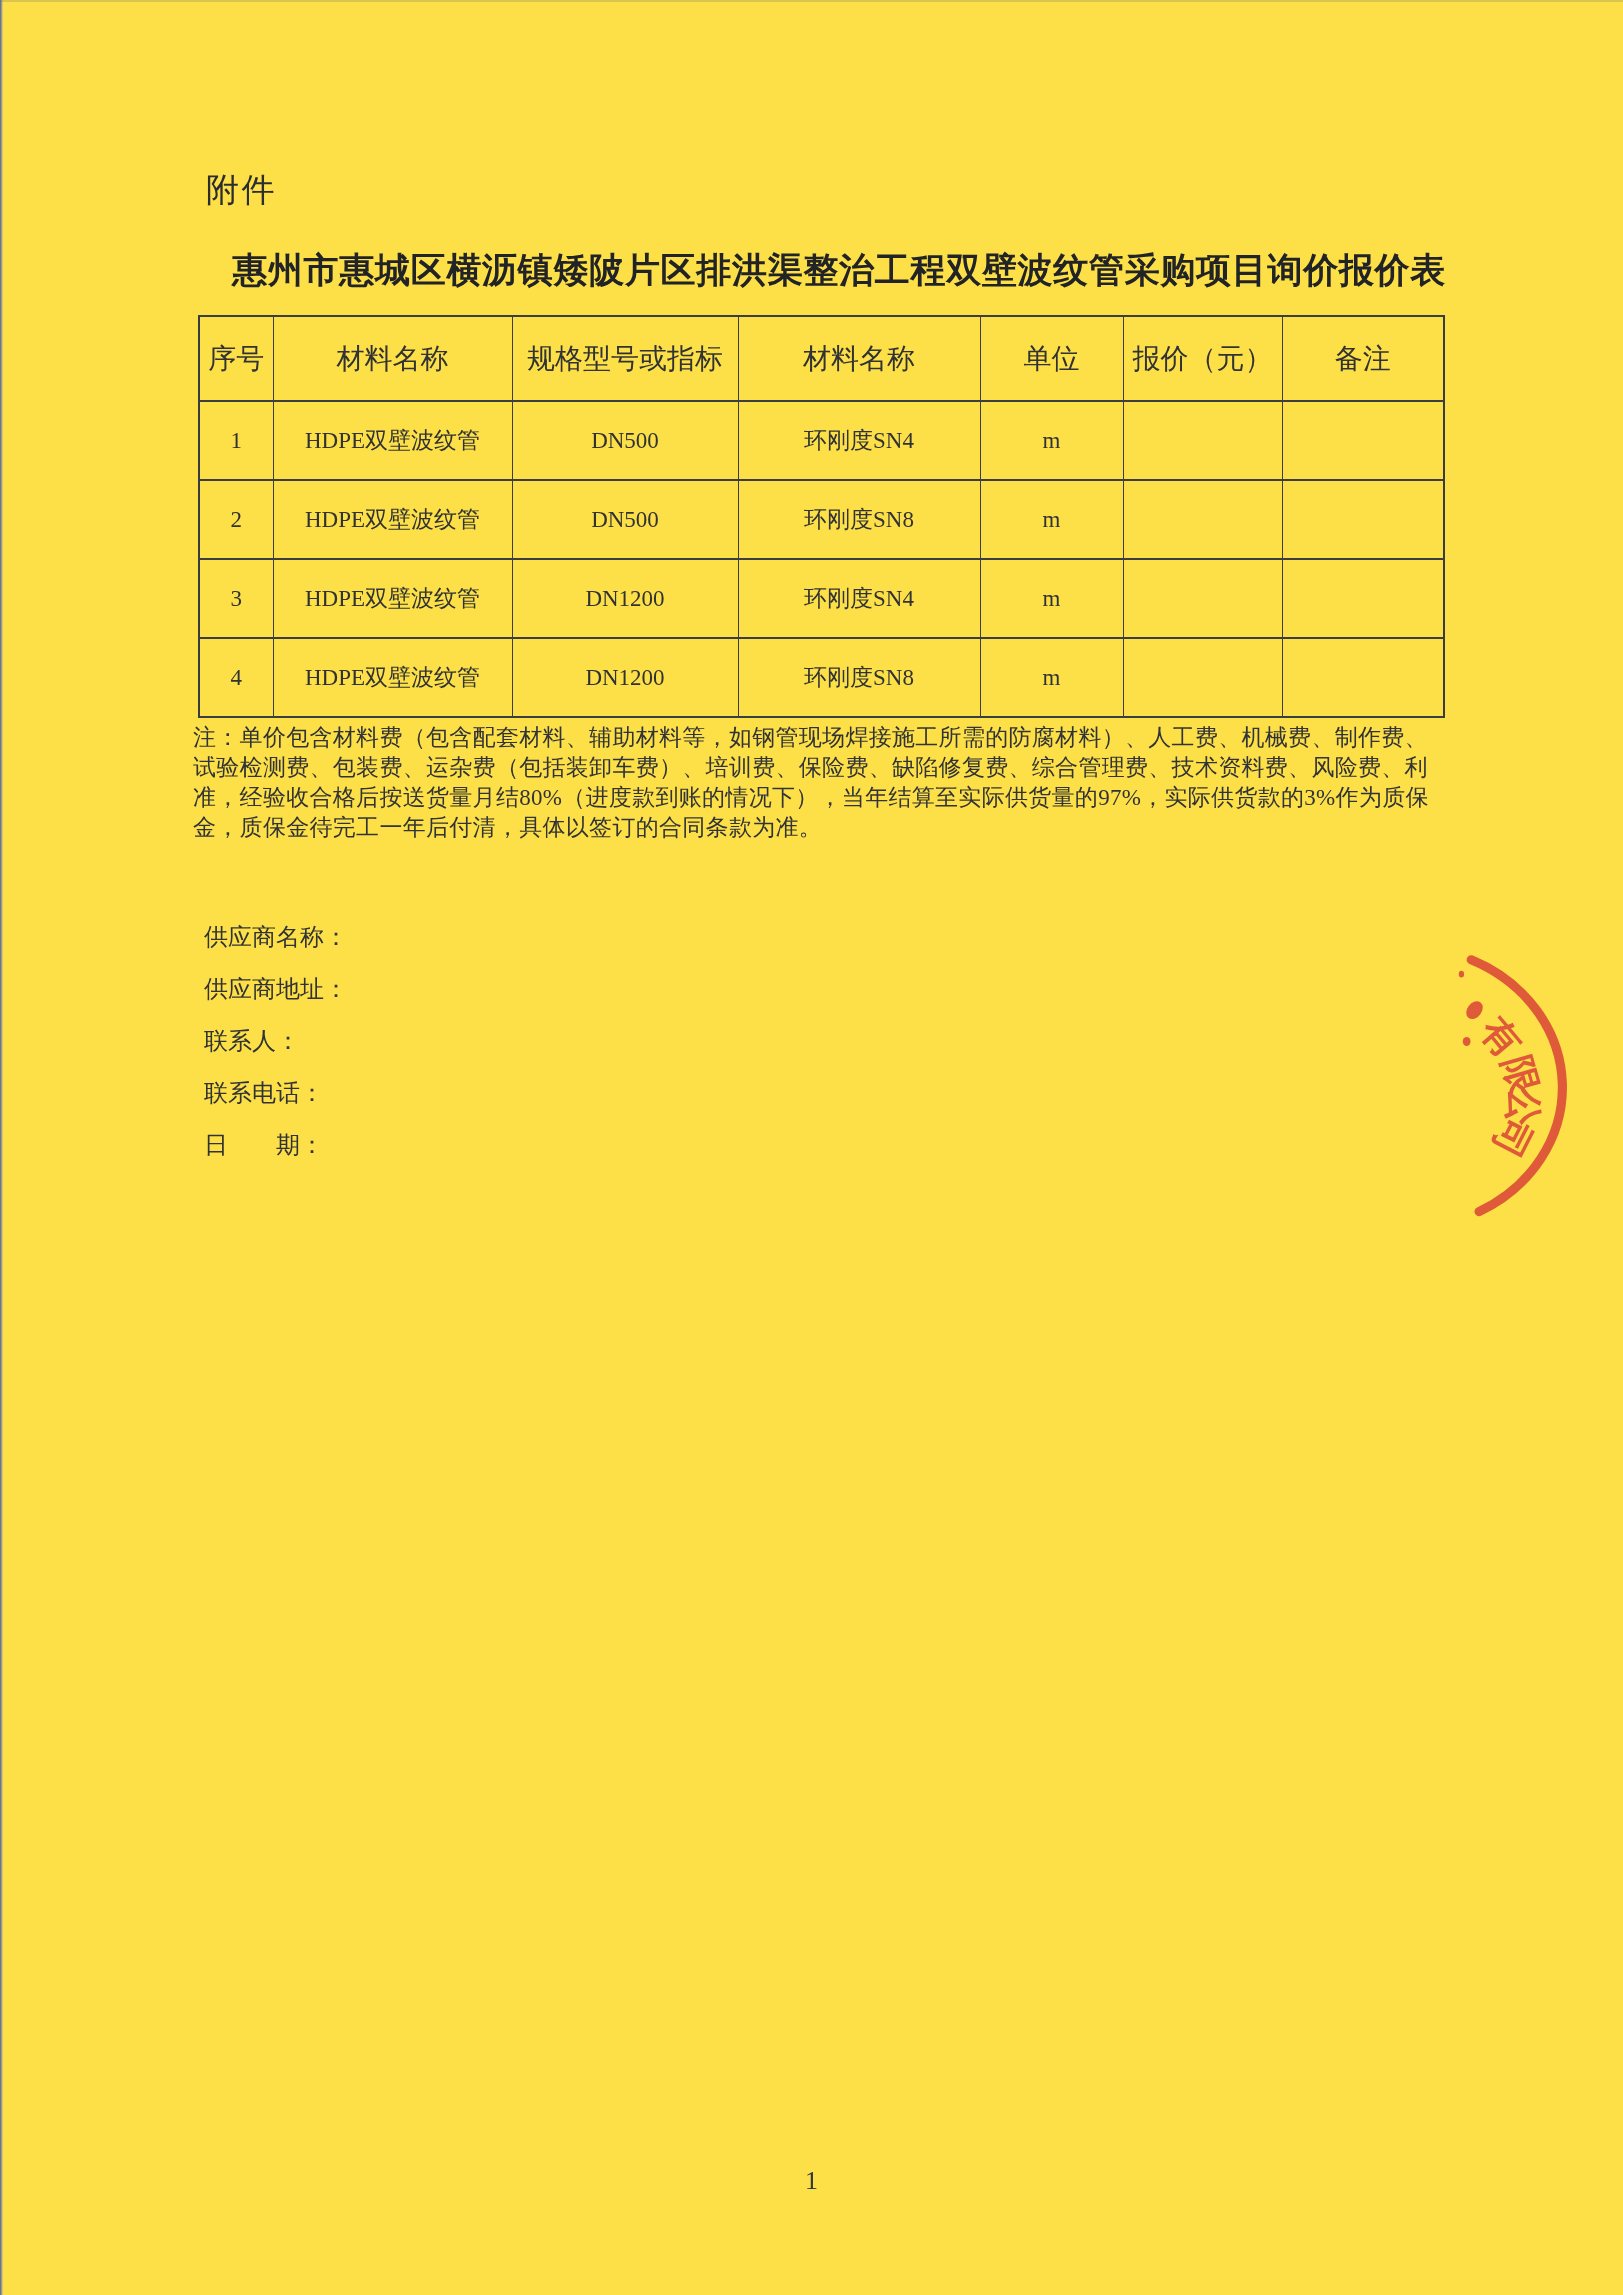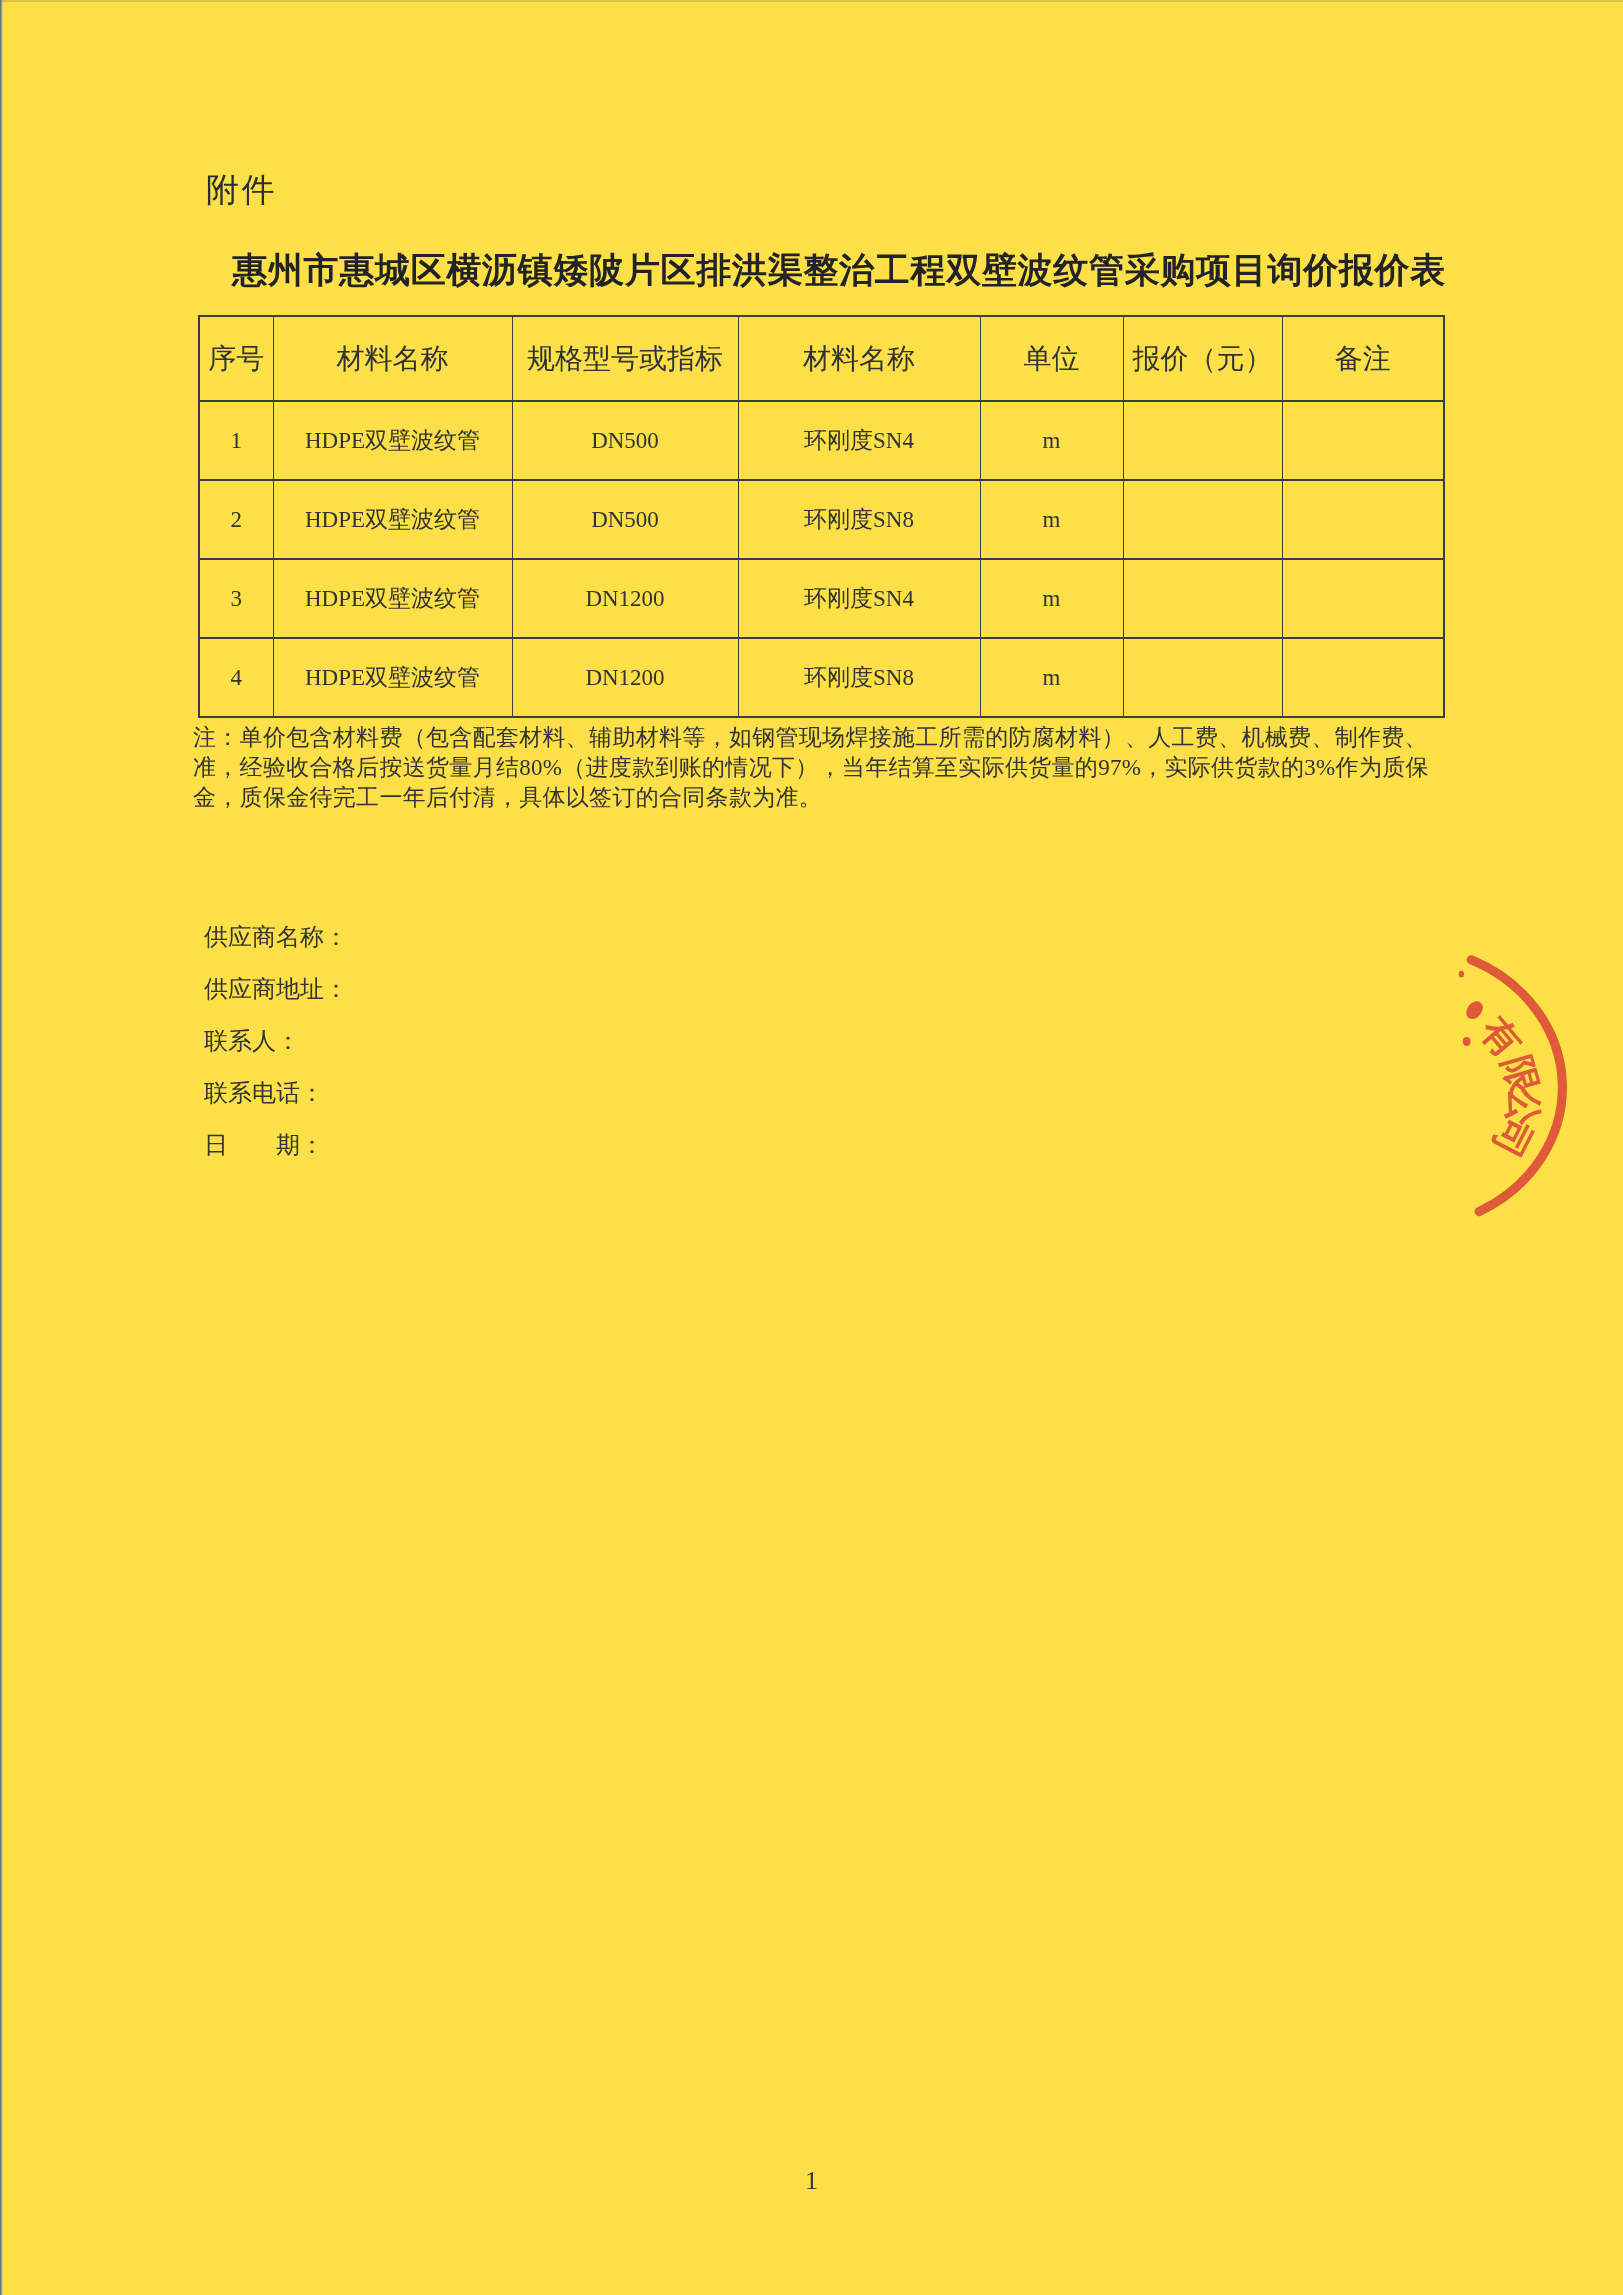--- a/index.html
+++ b/index.html
@@ -192,20 +192,21 @@
         <td>环刚度SN8</td>
         <td>m</td>
         <td></td>
         <td></td>
       </tr>
     </tbody>
   </table>
 
   <div class="notes">
     <div class="note-line">注：单价包含材料费（包含配套材料、辅助材料等，如钢管现场焊接施工所需的防腐材料）、人工费、机械费、制作费、</div>
+    <div class="note-line">试验检测费、包装费、运杂费（包括装卸车费）、培训费、保险费、缺陷修复费、综合管理费、技术资料费、风险费、利</div>
     <div class="note-line">准，经验收合格后按送货量月结80%（进度款到账的情况下），当年结算至实际供货量的97%，实际供货款的3%作为质保</div>
     <div class="note-line">金，质保金待完工一年后付清，具体以签订的合同条款为准。</div>
   </div>
 
   <div class="supplier">
     <div class="field">供应商名称：</div>
     <div class="field">供应商地址：</div>
     <div class="field">联系人：</div>
     <div class="field">联系电话：</div>
     <div class="field">日　　期：</div>

